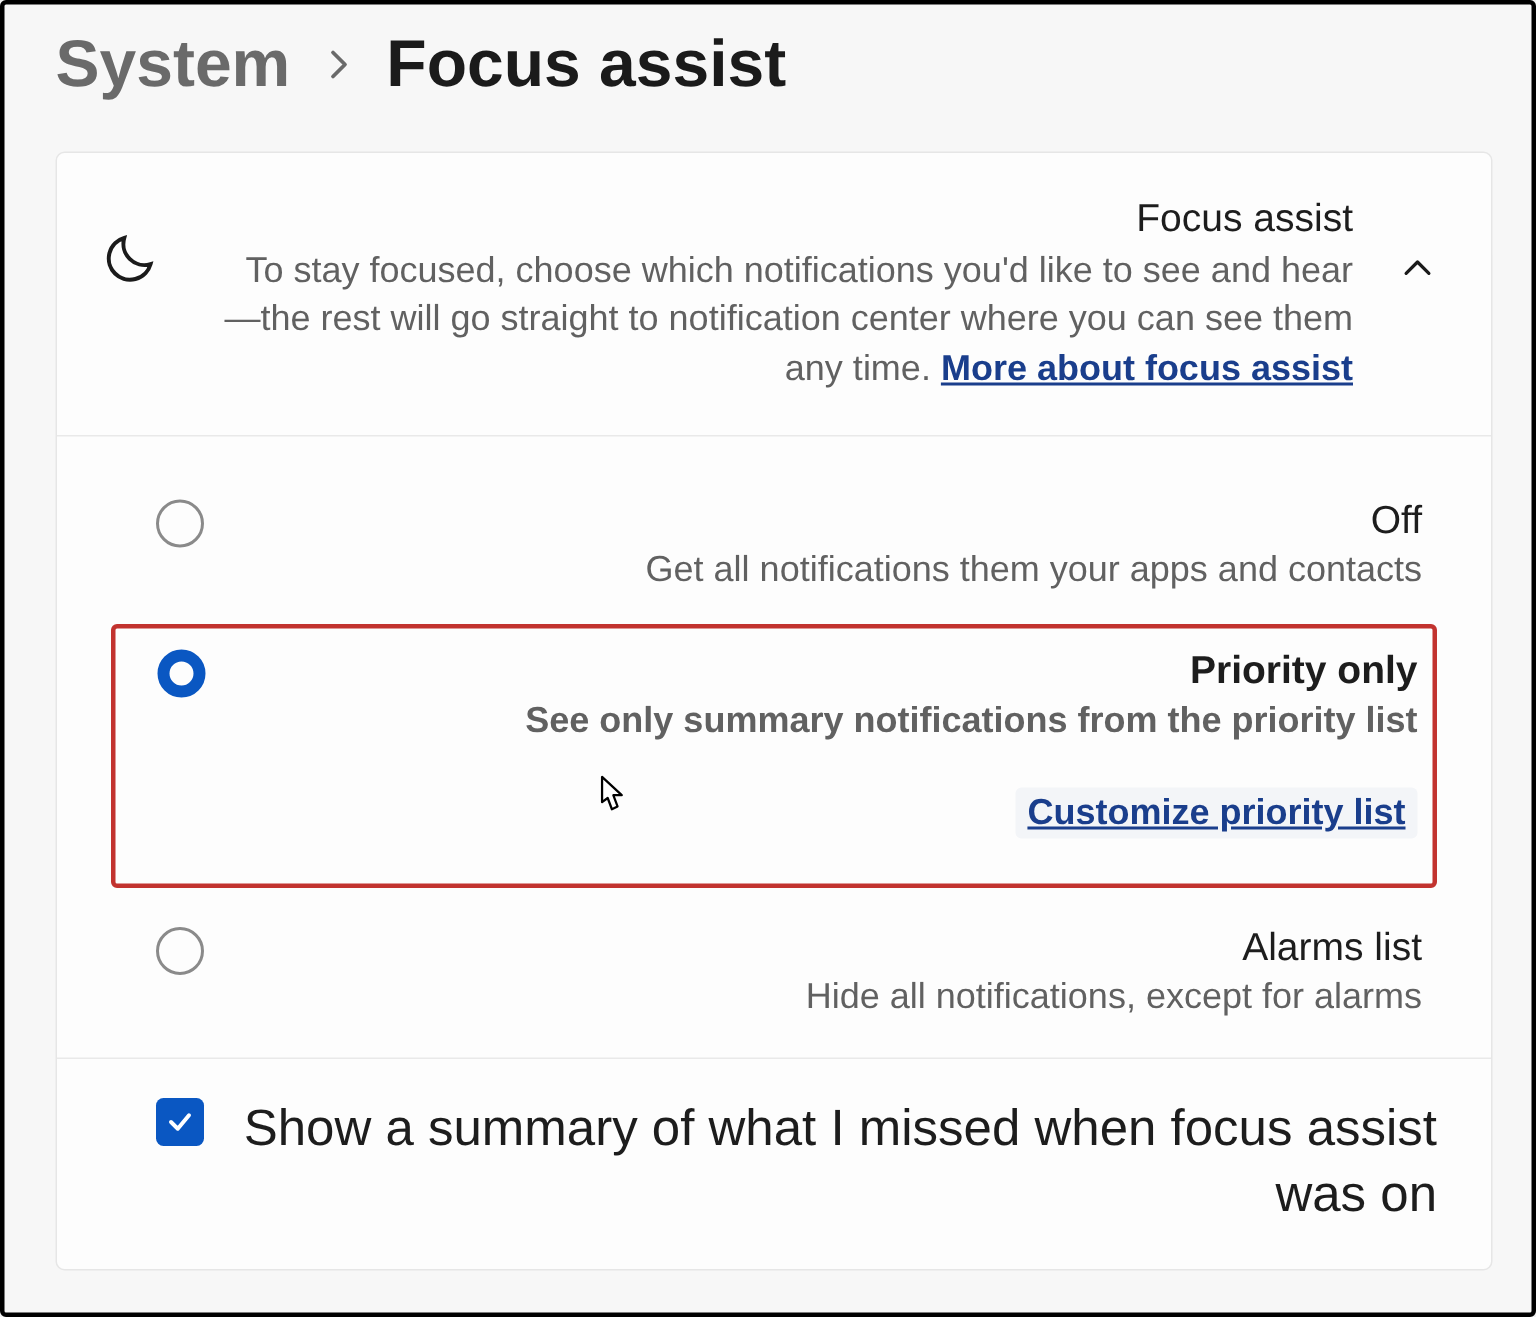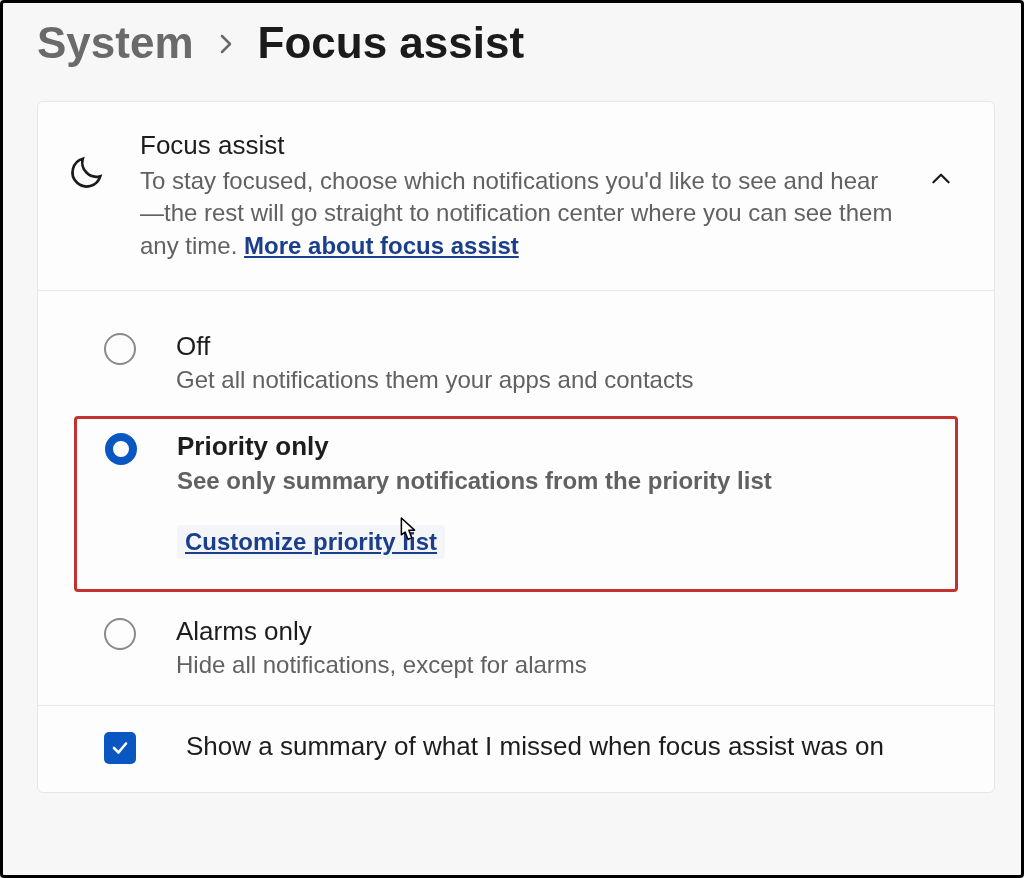--- a/index.html
+++ b/index.html
@@ -10,20 +10,21 @@
     background: #f3f3f3;
     color: #1b1b1b;
   }
   .frame {
     width: 1024px; height: 878px;
     background: #f7f7f7;
     border: 3px solid #000;
     border-radius: 4px;
     padding: 18px 26px 26px 34px;
     overflow: hidden;
+    text-align: right;
   }
   .breadcrumb {
     display: flex;
     align-items: baseline;
     gap: 20px;
     margin-bottom: 36px;
   }
   .breadcrumb .parent {
     font-size: 44px;
     font-weight: 600;
@@ -152,24 +153,23 @@
     width: 32px; height: 32px;
     background: #0a57c2;
     border-radius: 5px;
     flex: 0 0 32px;
     display:flex; align-items:center; justify-content:center;
     margin-top: 2px;
     cursor: pointer;
   }
   .checkbox svg { width: 20px; height: 18px; }
   .summary-label {
-    font-size: 26px;
+    font-size: 34px;
     color: #1d1d1d;
     line-height: 1.3;
-    margin-left: 26px;
   }
 </style>
 </head>
 <body>
 
 <div class="frame">
 
   <div class="breadcrumb">
     <span class="parent">System</span>
     <span class="chev">
@@ -221,21 +221,21 @@
         <div class="cursor">
           <svg viewBox="0 0 32 36">
               <path d="M10 3v18l4-3 3 8 4-2-3-8h6L10 3z" fill="#fff" stroke="#000" stroke-width="1.6" stroke-linejoin="round"></path>
             </svg>
         </div>
       </div>
 
       <div class="option">
         <div class="radio"></div>
         <div class="opt-text">
-          <div class="opt-title">Alarms only</div>
+          <div class="opt-title">Alarms list</div>
           <div class="opt-desc">Hide all notifications, except for alarms</div>
         </div>
       </div>
 
     </div>
 
     <div class="summary-row">
       <div class="checkbox">
         <svg viewBox="0 0 24 24" fill="none" stroke="#fff" stroke-width="3.5" stroke-linecap="round" stroke-linejoin="round">
             <polyline points="4 12 10 18 20 6"></polyline>

